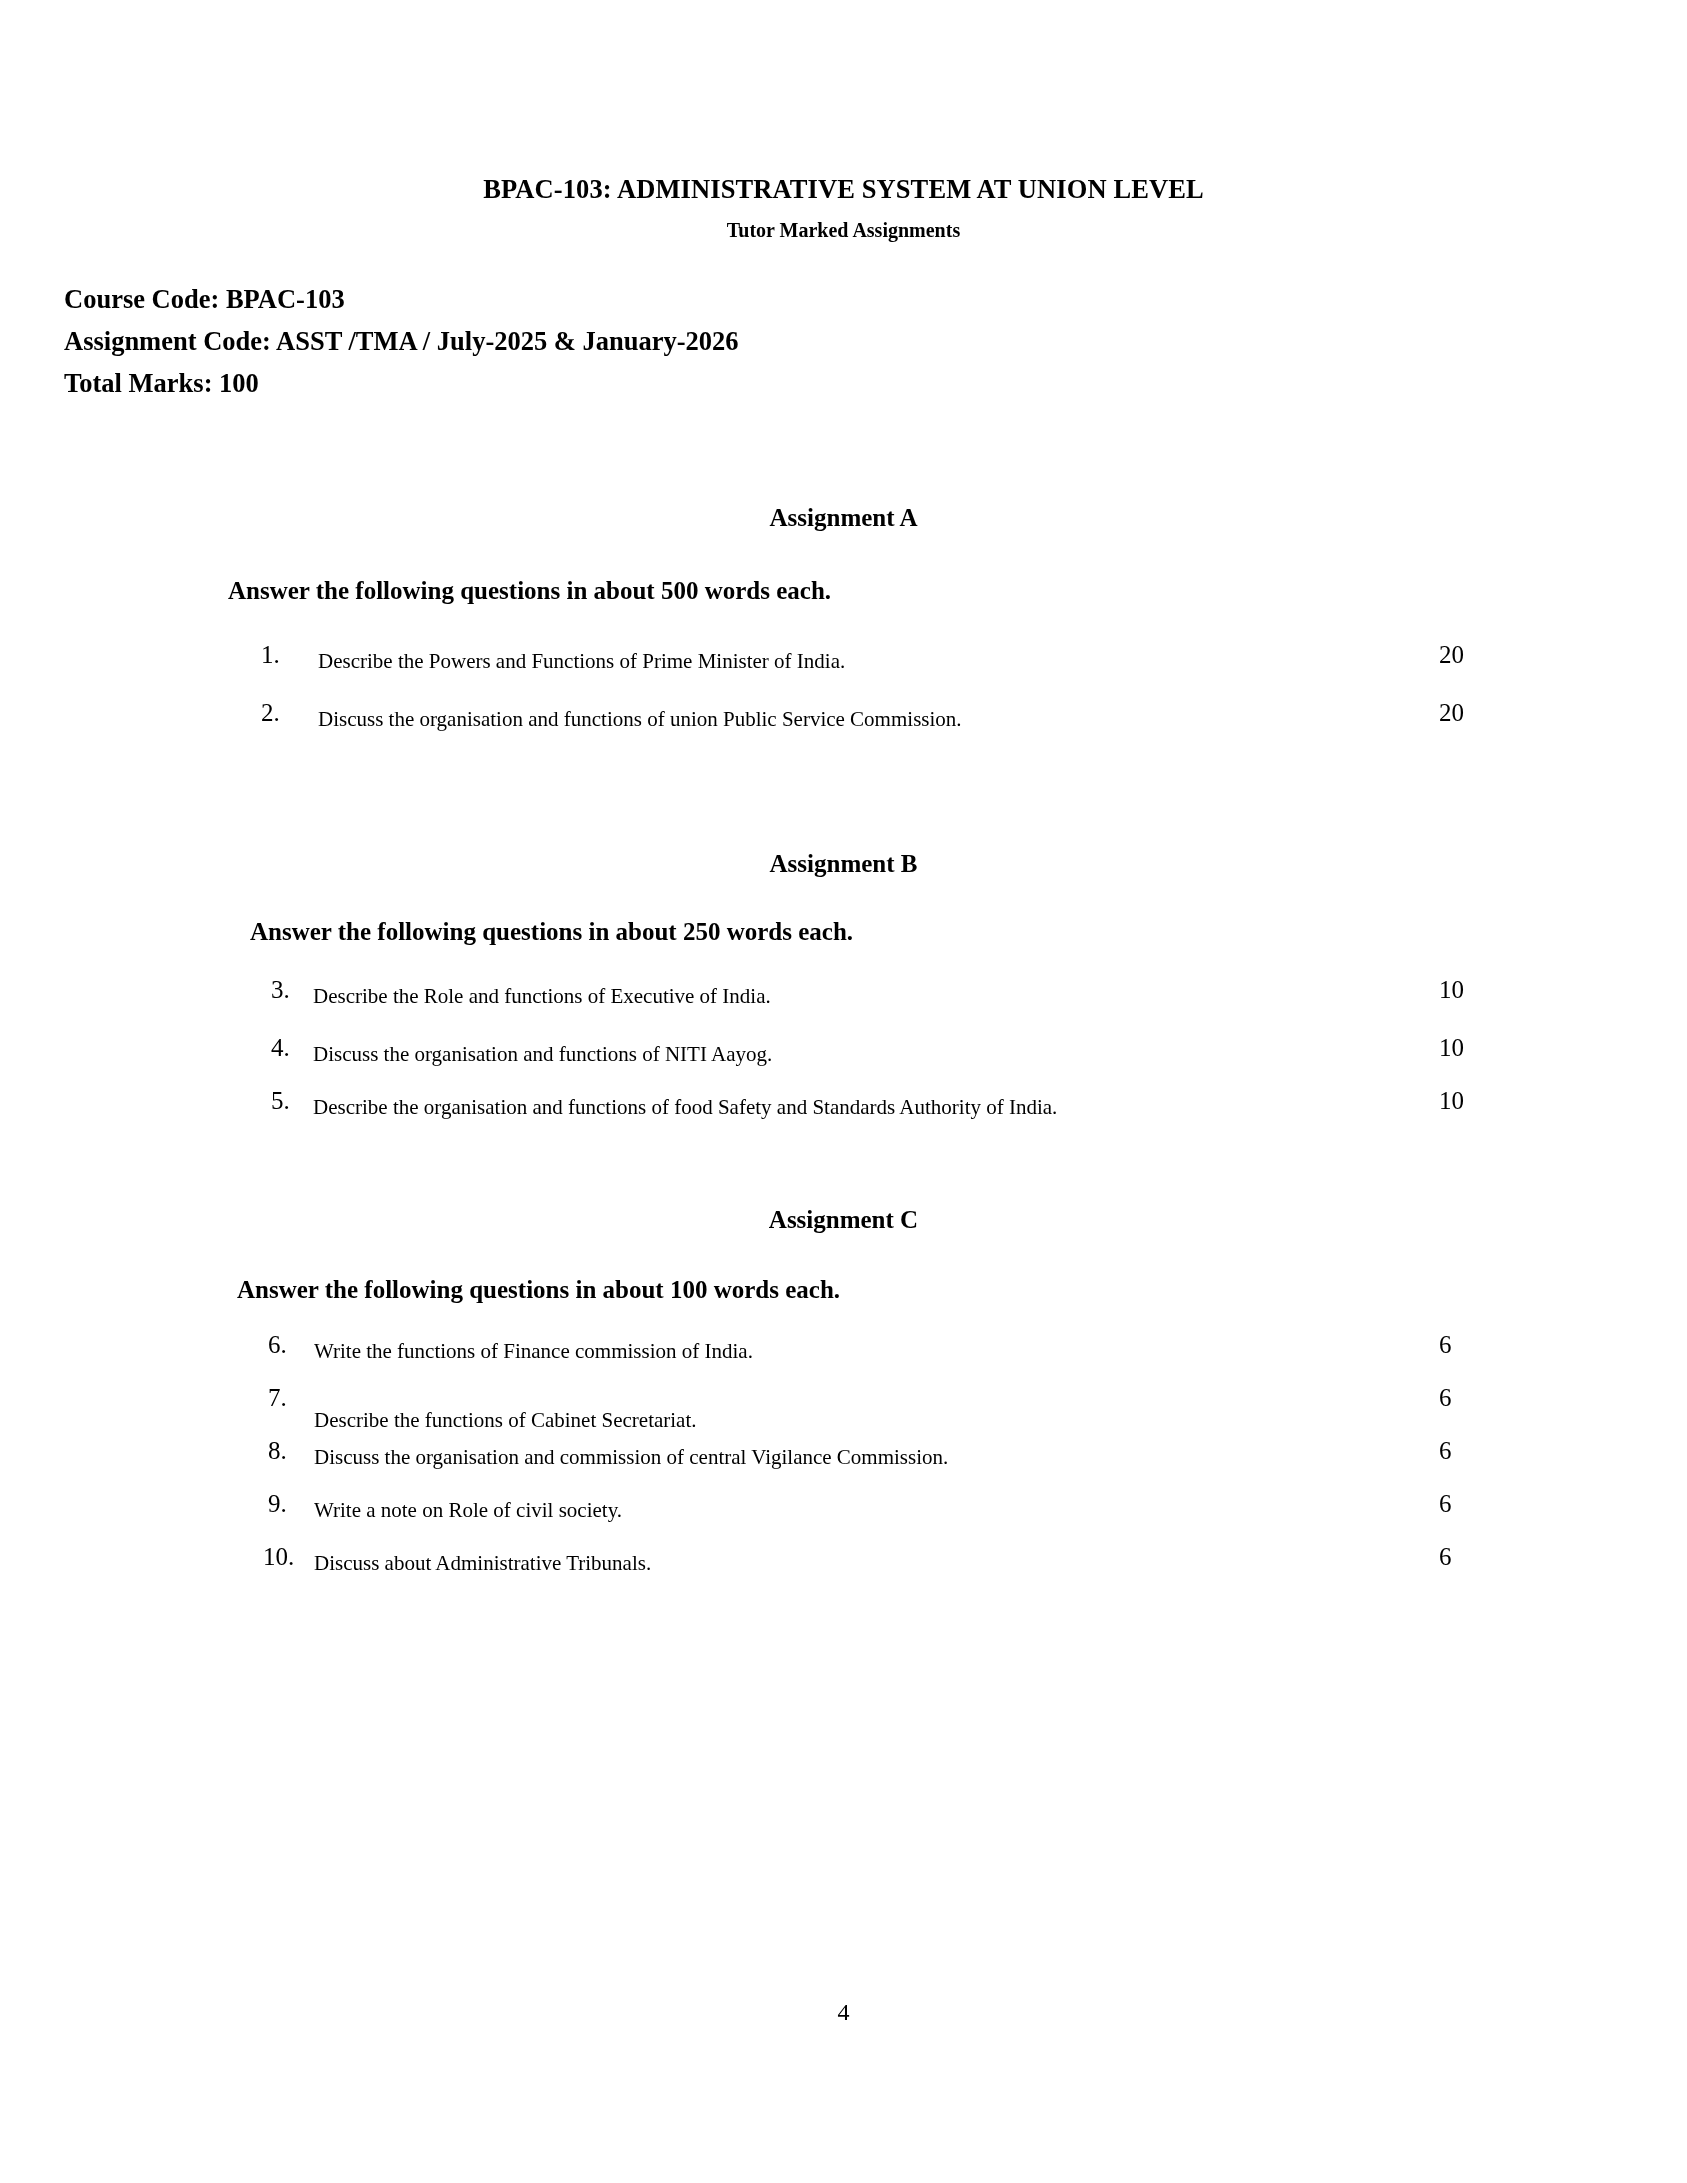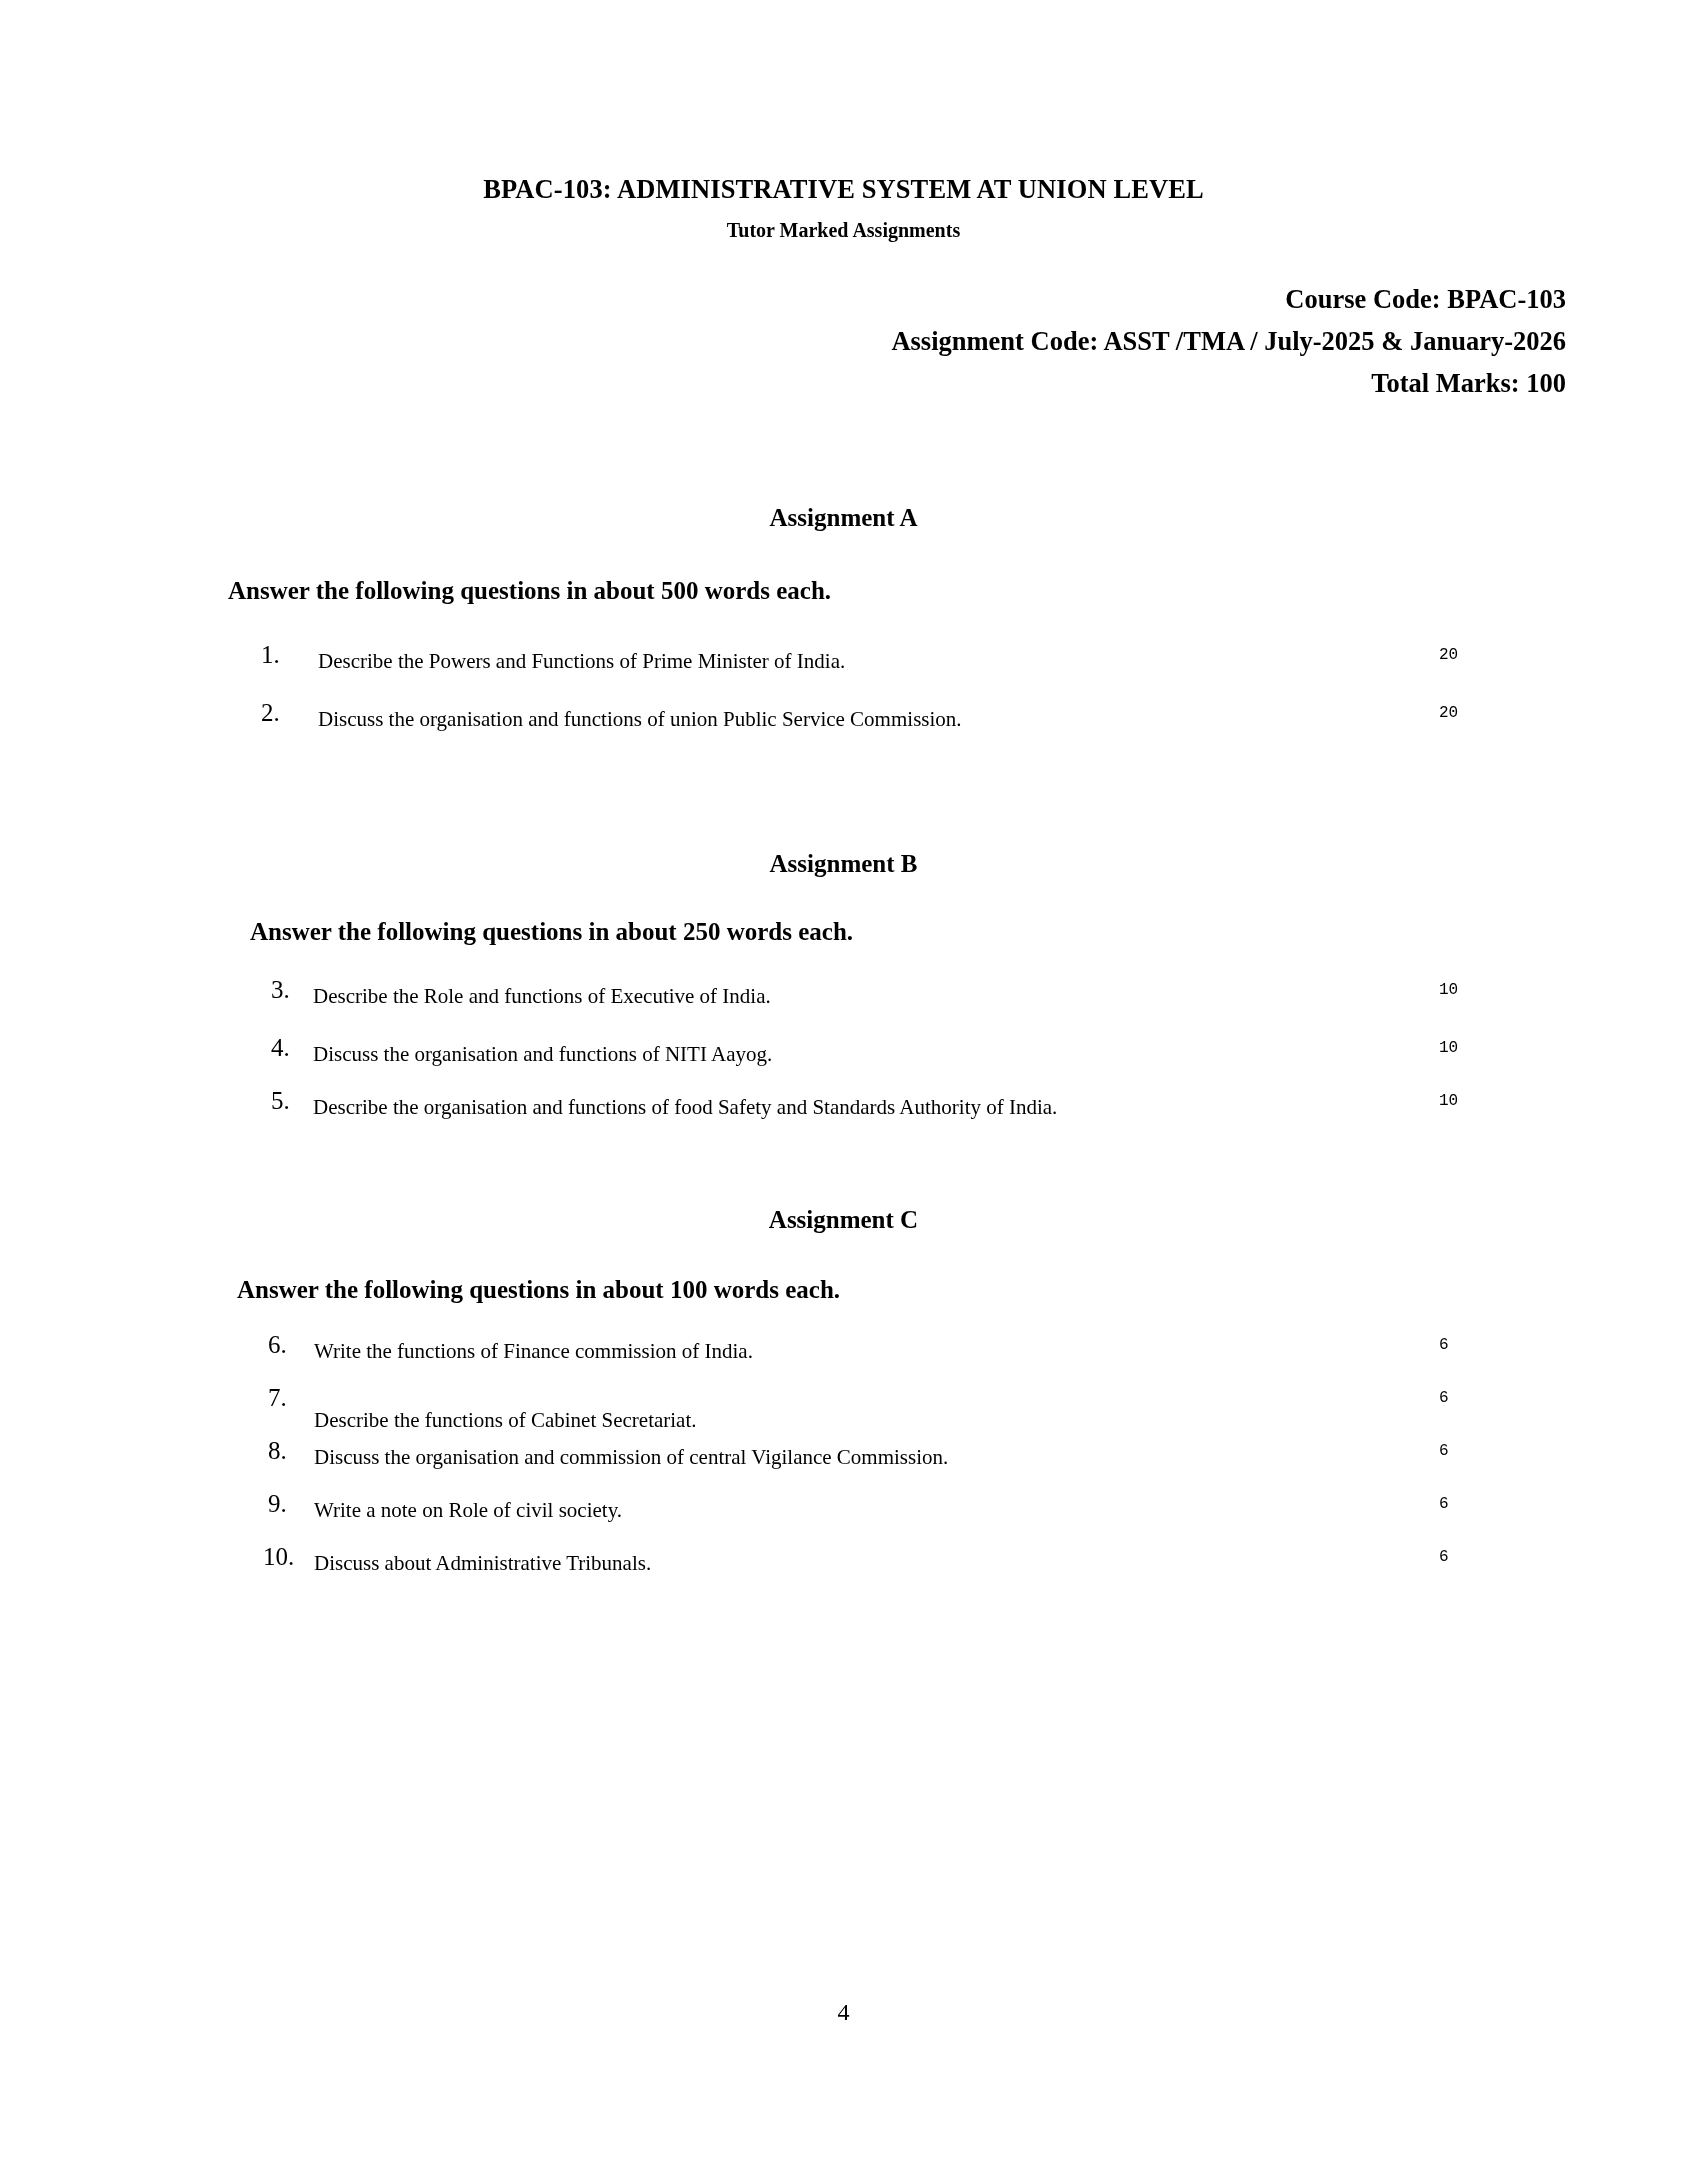--- a/index.html
+++ b/index.html
@@ -35,23 +35,23 @@
   .doc-subtitle {
     font-size: 20px;
     font-weight: bold;
     line-height: 41px;
   }
 
   
   .meta-block {
     position: absolute;
     top: 278px;
-    left: 8px;
+    left: 16px;
     width: 1510px;
-    text-align: right;
+    text-align: left;
     padding-left: 48px;
   }
   .meta-line {
     font-size: 26.5px;
     font-weight: bold;
     line-height: 42px;
     white-space: nowrap;
   }
 
   
@@ -92,24 +92,23 @@
   .qtext {
     position: absolute;
     top: 6px;
     font-size: 21px;
     line-height: 34px;
     white-space: nowrap;
   }
   .qmarks {
     position: absolute;
     top: 0;
-    font-size: 16px;
+    font-size: 25px;
     line-height: 34px;
     text-align: right;
-    font-family: Liberation Mono, monospace;
   }
 
   
   .page-number {
     position: absolute;
     left: 0;
     top: 1999px;
     width: 1687px;
     text-align: center;
     font-size: 24px;

